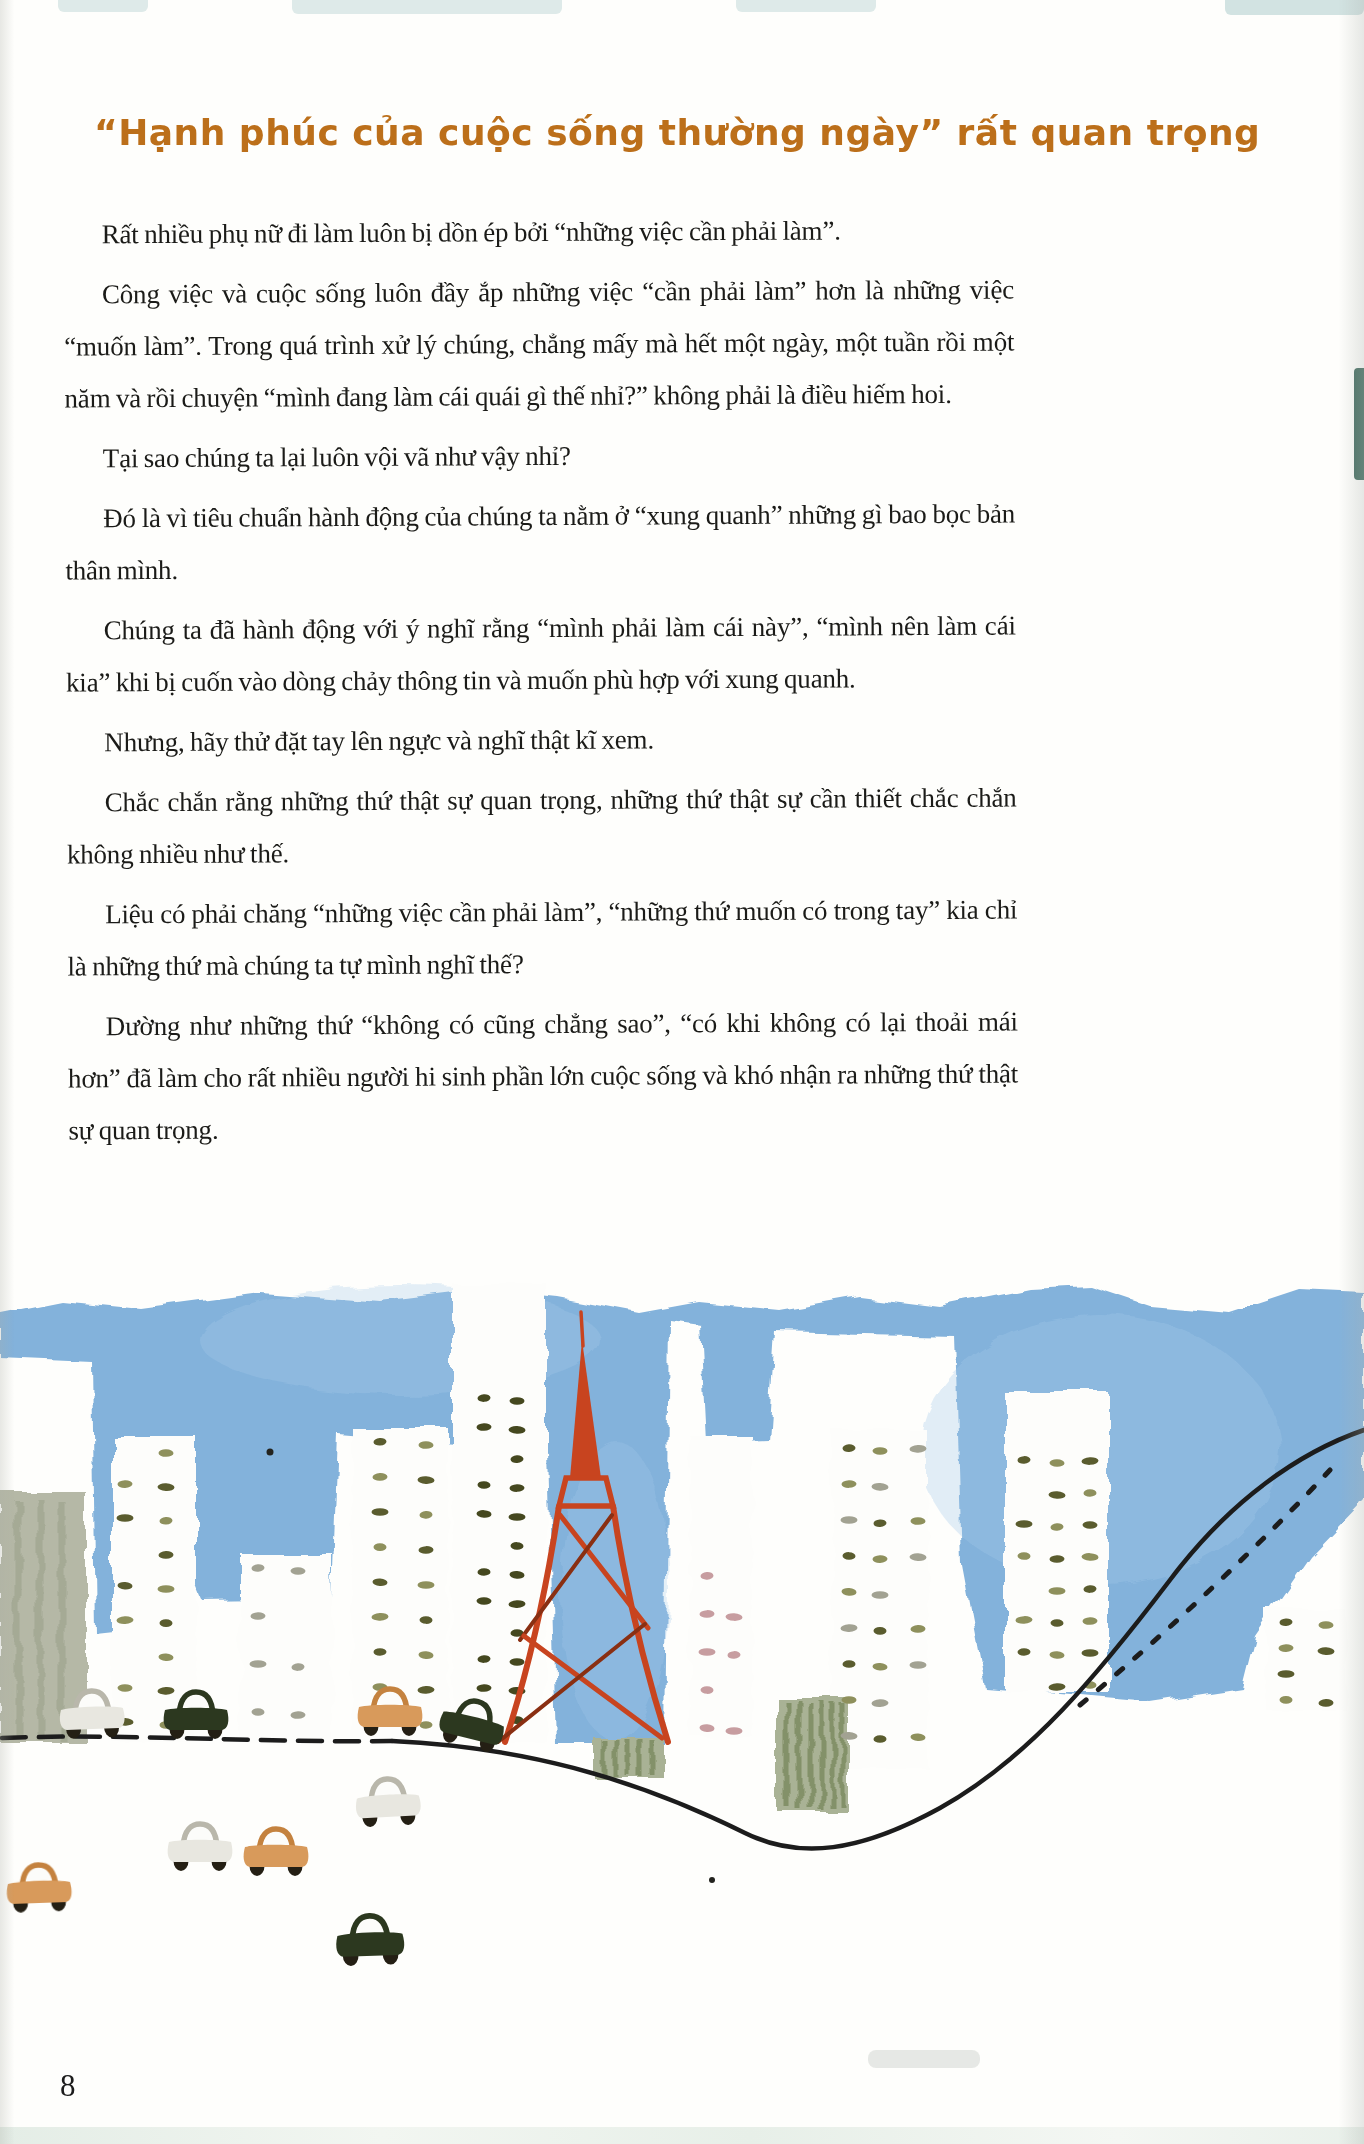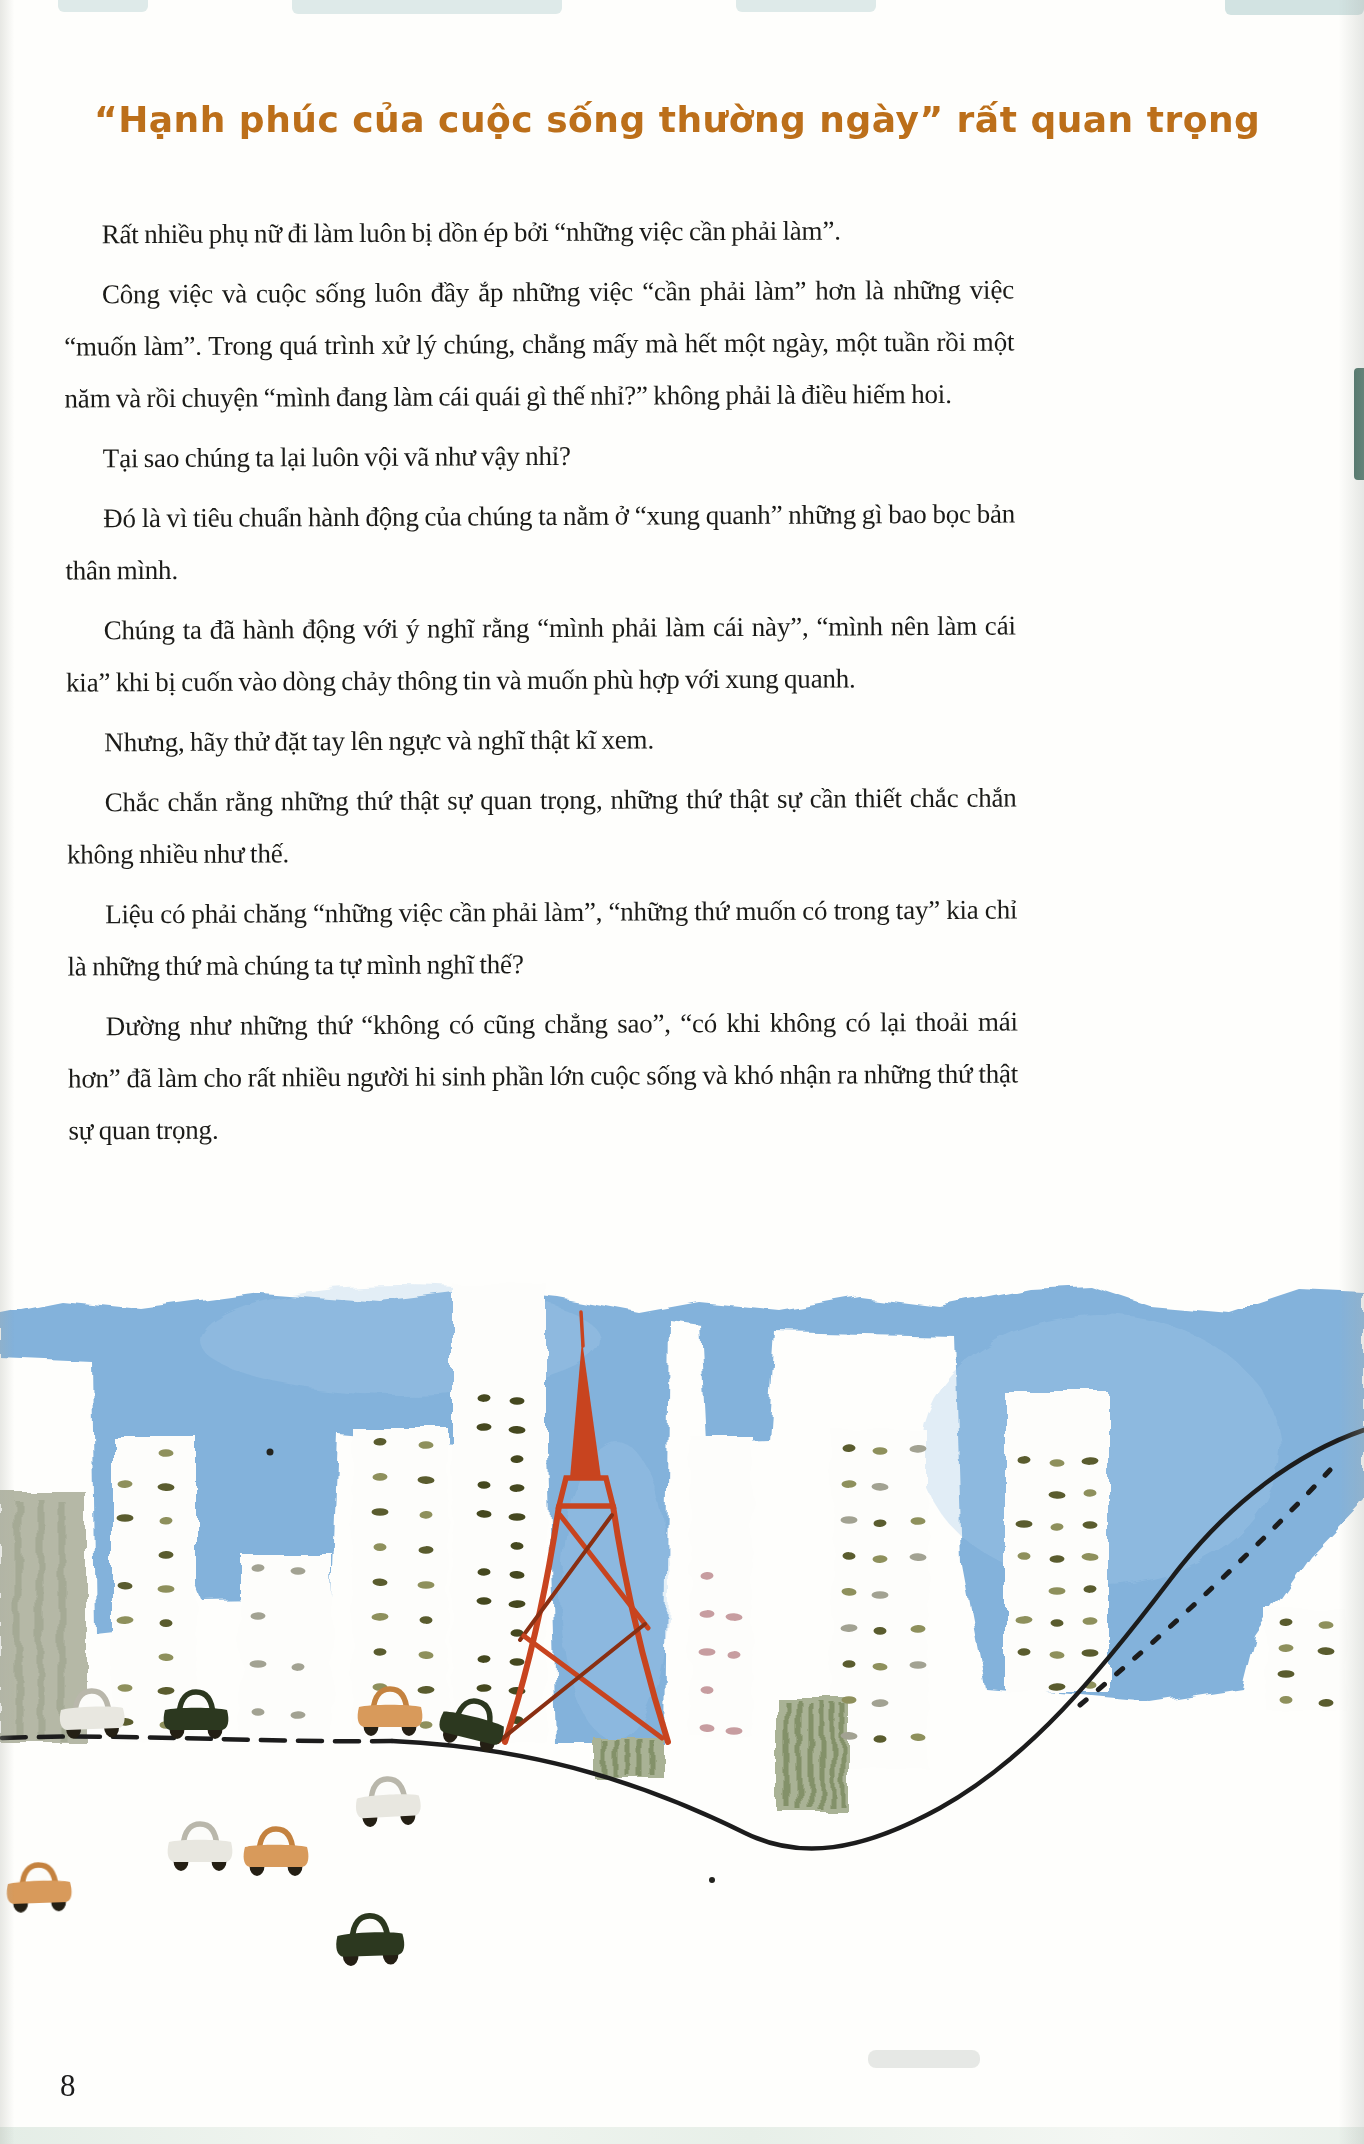--- a/index.html
+++ b/index.html
@@ -5,21 +5,21 @@
   html,body{margin:0;padding:0;background:#dddddd;}
   .page{position:relative;width:1364px;height:2144px;background:#fefefc;overflow:hidden;
         font-family:"Liberation Serif","DejaVu Serif",serif;}
   .page::before{content:"";position:absolute;left:0;top:0;bottom:0;width:14px;
         background:linear-gradient(90deg,rgba(170,172,165,.28),rgba(170,172,165,0));pointer-events:none;z-index:9;}
   .page::after{content:"";position:absolute;right:0;top:0;bottom:0;width:26px;
         background:linear-gradient(270deg,rgba(175,180,175,.30),rgba(175,180,175,0));pointer-events:none;z-index:9;}
   .top-smudge{position:absolute;top:0;height:12px;background:rgba(150,190,188,.30);border-radius:0 0 6px 6px;}
   .ts1{left:58px;width:90px;}.ts2{left:292px;width:270px;height:14px;}
   .ts3{left:736px;width:140px;}.ts4{left:1225px;width:139px;height:15px;background:rgba(140,185,185,.38);}
-  .title{position:absolute;left:94px;top:75px;white-space:nowrap;
+  .title{position:absolute;left:94px;top:88px;white-space:nowrap;
         font-family:"DejaVu Sans","Liberation Sans",sans-serif;font-weight:700;
         font-size:36px;letter-spacing:.5px;color:var(--title_color,#bc6f1a);}
   .text-block{position:absolute;left:66px;top:206px;width:950px;transform:rotate(-0.3deg);
         color:var(--text_color,#1b1b18);font-size:27px;line-height:52px;
         letter-spacing:-0.2px;word-spacing:-1px;text-align:justify;}
   .text-block p{margin:0 0 8px 0;text-indent:38px;}
   .illus{position:absolute;left:0;top:1230px;}
   .page-num{position:absolute;left:60px;top:2068px;font-size:31px;color:#1c1c1c;}
   .right-mark{position:absolute;right:0;top:368px;width:10px;height:112px;
         background:var(--page-edge-teal,#2b5a4c);border-radius:4px 0 0 4px;opacity:.88;}

